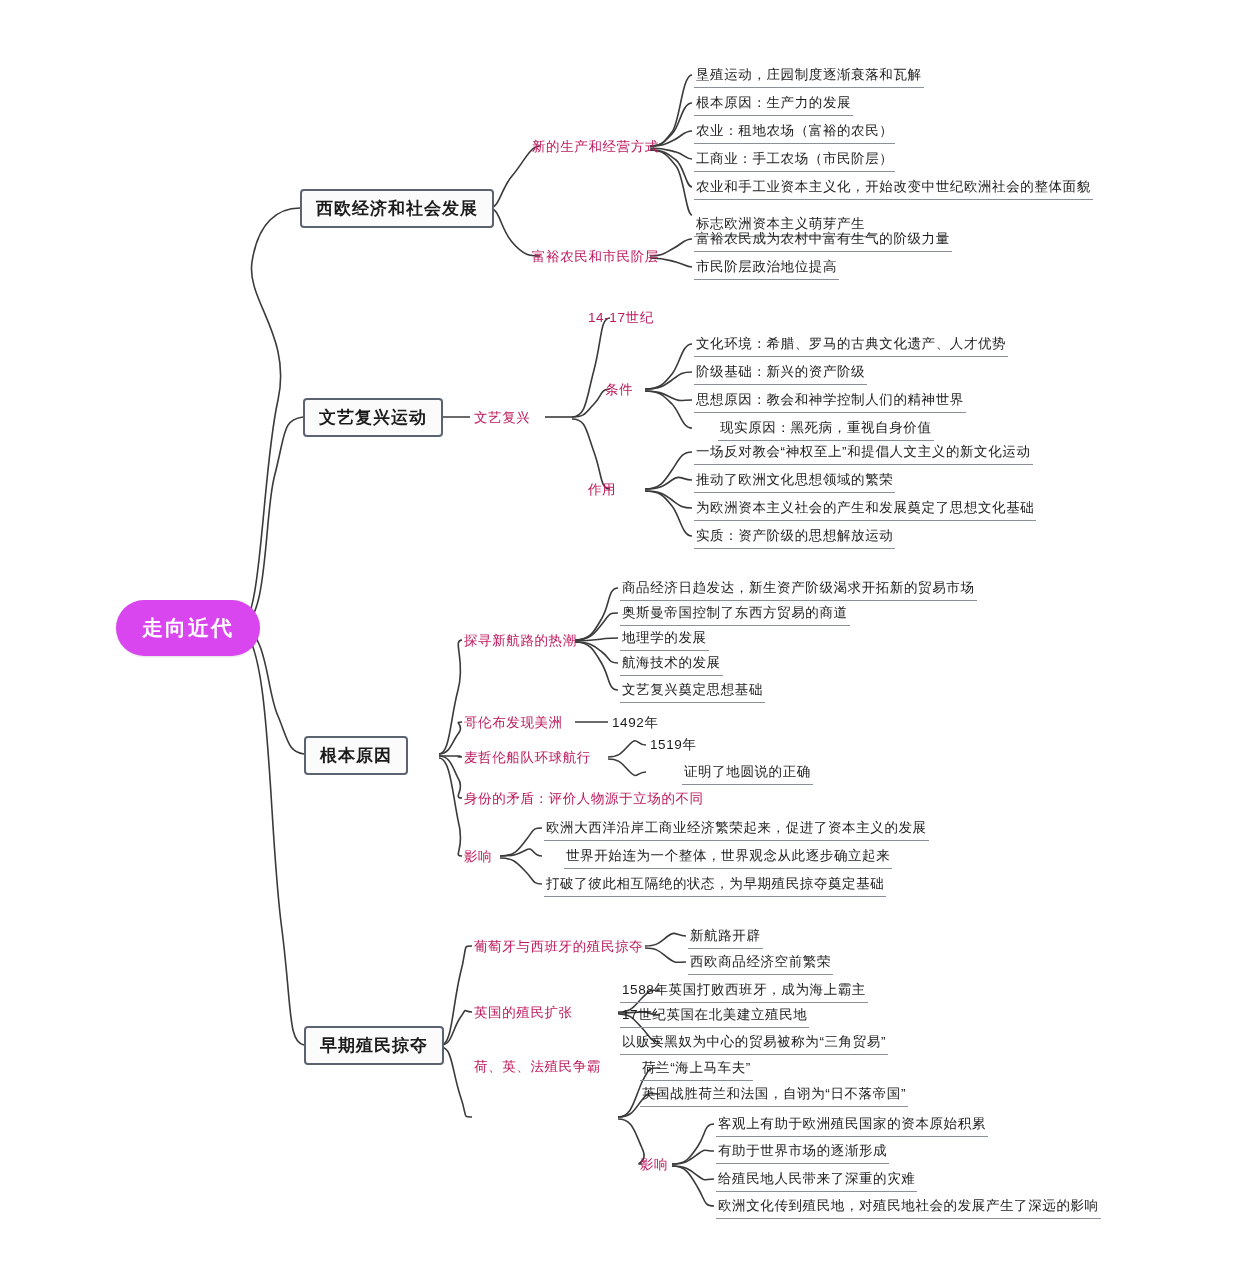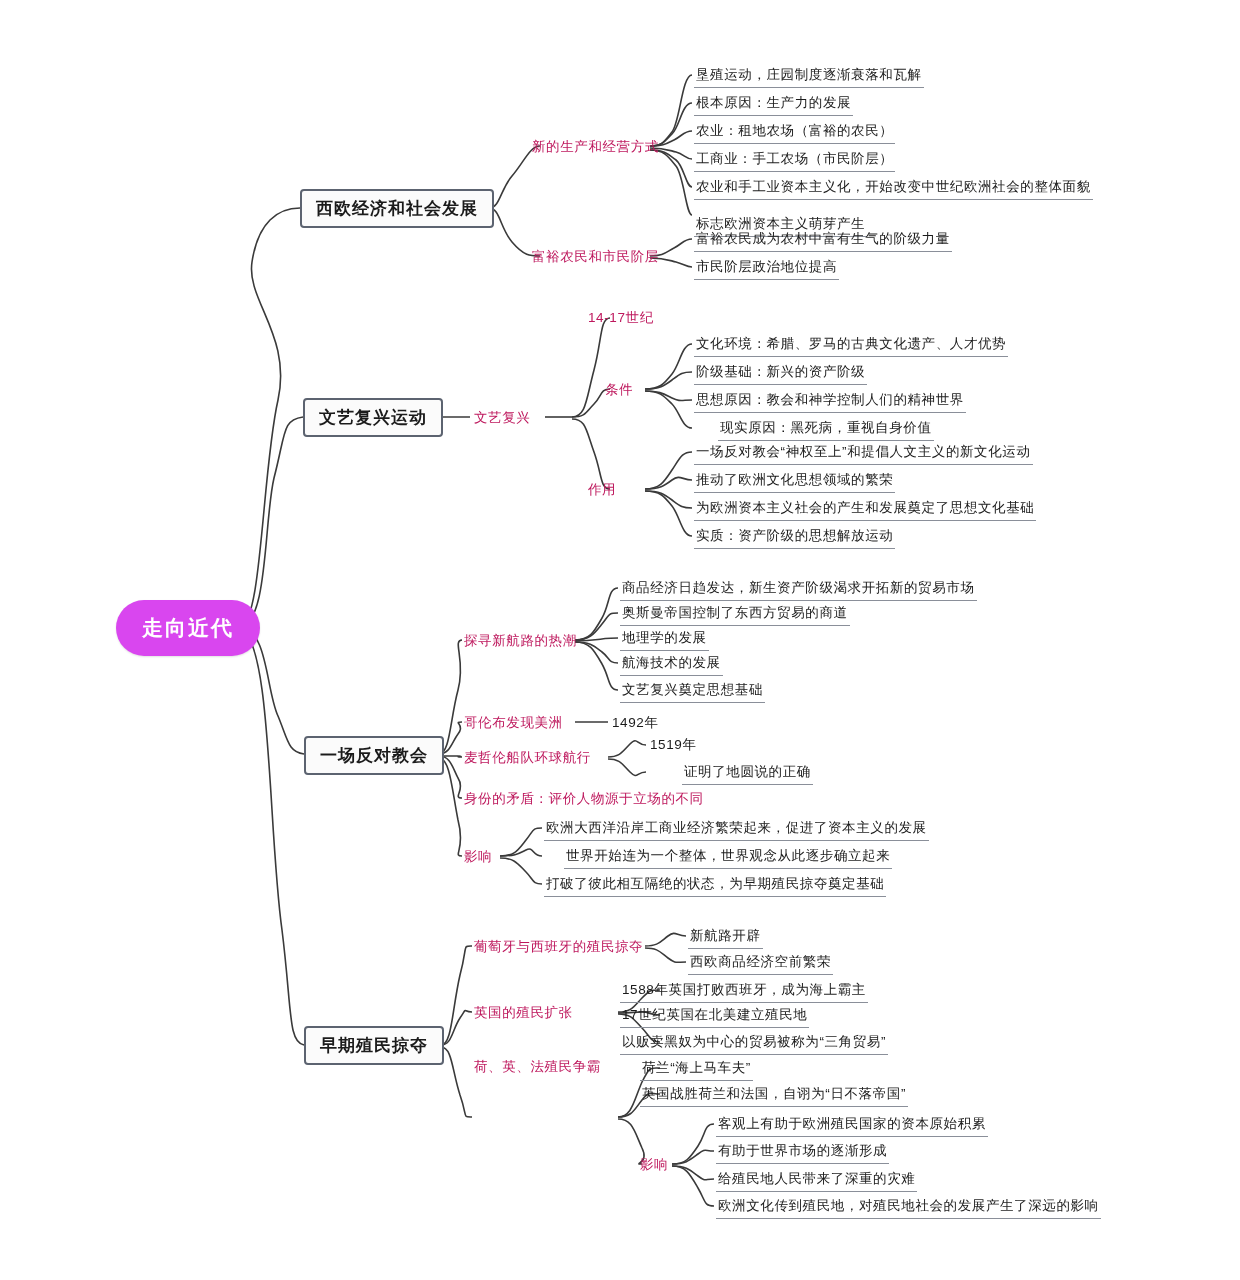--- a/index.html
+++ b/index.html
@@ -166,21 +166,21 @@
   <div class="node leaf" style="left:694px;top:335px;">文化环境：希腊、罗马的古典文化遗产、人才优势</div>
   <div class="node leaf" style="left:694px;top:363px;">阶级基础：新兴的资产阶级</div>
   <div class="node leaf" style="left:694px;top:391px;">思想原因：教会和神学控制人们的精神世界</div>
   <div class="node leaf" style="left:694px;top:419px;margin-left:24px;">现实原因：黑死病，重视自身价值</div>
 
   <div class="node leaf" style="left:694px;top:443px;">一场反对教会“神权至上”和提倡人文主义的新文化运动</div>
   <div class="node leaf" style="left:694px;top:471px;">推动了欧洲文化思想领域的繁荣</div>
   <div class="node leaf" style="left:694px;top:499px;">为欧洲资本主义社会的产生和发展奠定了思想文化基础</div>
   <div class="node leaf" style="left:694px;top:527px;">实质：资产阶级的思想解放运动</div>
 
-  <div class="node topic" style="left:304px;top:736px;">一场反对教会</div>
+  <div class="node topic" style="left:304px;top:736px;">根本原因</div>
 
   <div class="node lvl2" style="left:464px;top:632px;">探寻新航路的热潮</div>
   <div class="node lvl2" style="left:464px;top:714px;">哥伦布发现美洲</div>
   <div class="node lvl2" style="left:464px;top:749px;">麦哲伦船队环球航行</div>
   <div class="node lvl2" style="left:464px;top:790px;">身份的矛盾：评价人物源于立场的不同</div>
   <div class="node lvl2" style="left:464px;top:848px;">影响</div>
 
   <div class="node leaf" style="left:620px;top:579px;">商品经济日趋发达，新生资产阶级渴求开拓新的贸易市场</div>
   <div class="node leaf" style="left:620px;top:604px;">奥斯曼帝国控制了东西方贸易的商道</div>
   <div class="node leaf" style="left:620px;top:629px;">地理学的发展</div>

